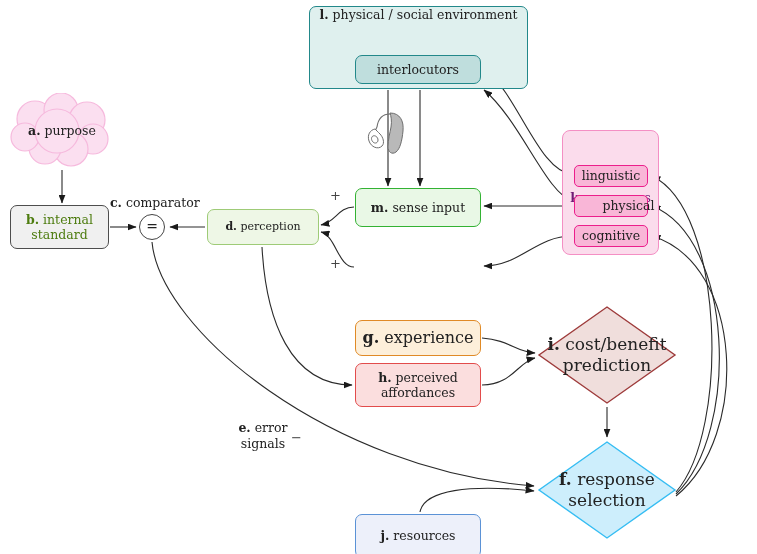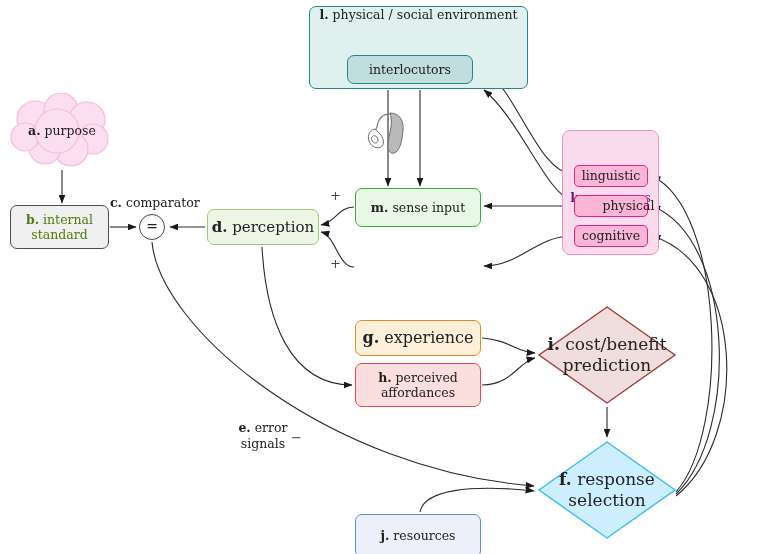--- a/index.html
+++ b/index.html
@@ -56,21 +56,21 @@
     border-radius: 50%; background: #ffffff; border: 1px solid #444;
     font-size: 14px; color: #222;
   }
   #label-comparator {
     left: 110px; top: 194px; width: 120px; height: 18px;
     font-size: 12.5px; color: #222; justify-content: flex-start;
   }
   #node-perception {
     left: 207px; top: 209px; width: 112px; height: 36px;
     background: #eef7e6; border-color: #9ecb77;
-    font-size: 15px; color: #222;
+    font-size: 11px; color: #222;
   }
   #node-sense-input {
     left: 355px; top: 188px; width: 126px; height: 39px;
     background: #e9f8e6; border-color: #33b233;
     font-size: 12.5px; color: #222;
   }
   #node-attention {
     left: 355px; top: 236px; width: 126px; height: 63px;
     background: #fbfbe0; border-color: #ccca55;
     font-size: 12.5px; color: #222;
@@ -90,21 +90,21 @@
     background: #edf0fa; border-color: #5b92d6;
     font-size: 12.5px; color: #222;
   }
   #node-environment {
     left: 309px; top: 6px; width: 219px; height: 83px;
     background: #dff0ee; border-color: #22888a;
     align-items: flex-start; justify-content: center;
     font-size: 12.5px; color: #222;
   }
   #node-interlocutors {
-    left: 347px; top: 55px; width: 126px; height: 29px;
+    left: 355px; top: 55px; width: 126px; height: 29px;
     background: #bfdedd; border-color: #22888a;
     font-size: 12.5px; color: #222;
   }
   #node-responses {
     left: 562px; top: 130px; width: 97px; height: 125px;
     background: #fbdcec; border-color: #f48fc4; border-radius: 8px;
     align-items: center; justify-content: center;
     padding-top: 10px; font-size: 12.5px; color: #701a75;
   }
   .respitem {

